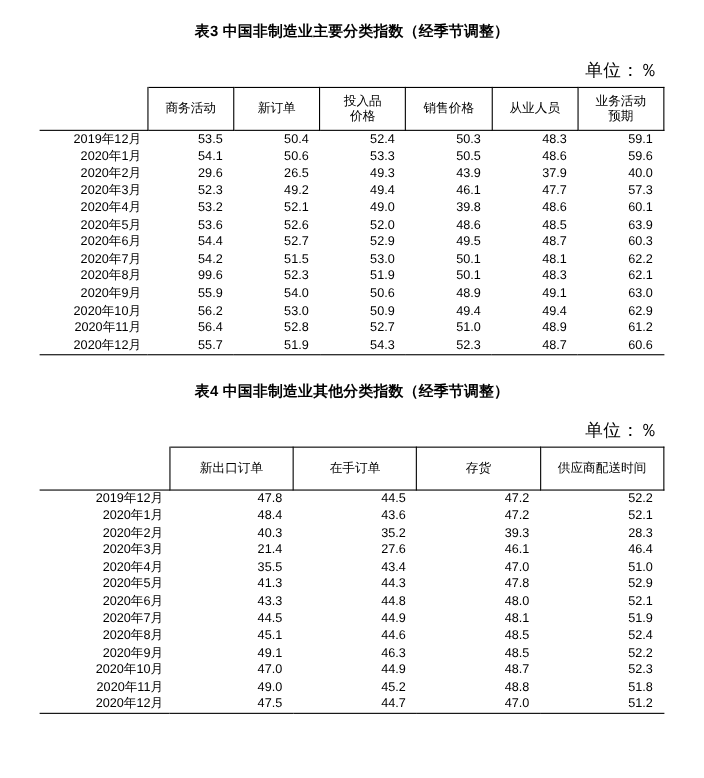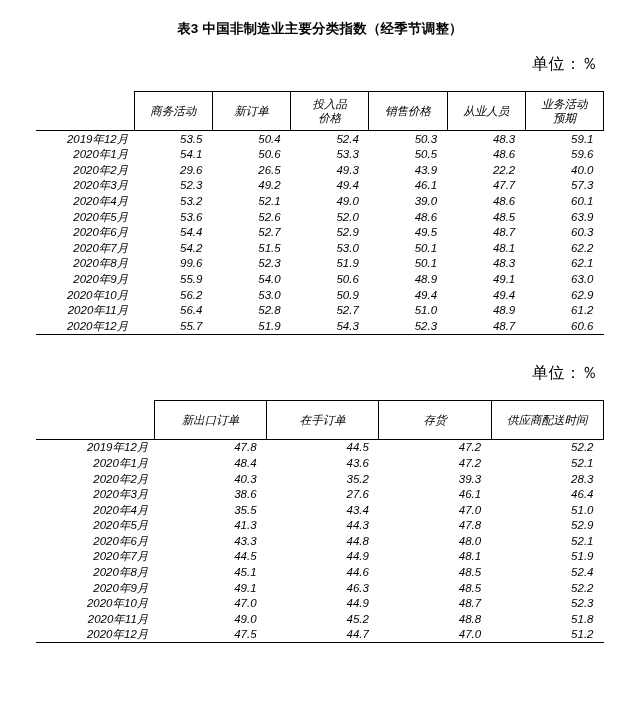--- a/index.html
+++ b/index.html
@@ -35,24 +35,23 @@
   .unit {
     text-align: right;
     font-size: 16px;
     padding-right: 42px;
     padding-top: 16px;
     padding-bottom: 4px;
     letter-spacing: 0.5px;
   }
   table.grid {
     border-collapse: collapse;
-    margin: 12px auto;
+    margin: 0 auto;
     font-size: 11px;
     table-layout: fixed;
-    font-style: italic;
   }
   table.grid.t3 { width: 568px; }
   table.grid.t4 { width: 568px; }
   table.grid th, table.grid td {
     border: 1px solid #000000;
     padding: 0;
     font-weight: normal;
     line-height: 1.25;
   }
   table.grid thead th {
@@ -162,38 +161,38 @@
           <td class="val">50.5</td>
           <td class="val">48.6</td>
           <td class="val">59.6</td>
         </tr>
         <tr>
           <td class="rowlabel">2020年2月</td>
           <td class="val">29.6</td>
           <td class="val">26.5</td>
           <td class="val">49.3</td>
           <td class="val">43.9</td>
-          <td class="val">22.2</td>
+          <td class="val">37.9</td>
           <td class="val">40.0</td>
         </tr>
         <tr>
           <td class="rowlabel">2020年3月</td>
           <td class="val">52.3</td>
           <td class="val">49.2</td>
           <td class="val">49.4</td>
           <td class="val">46.1</td>
           <td class="val">47.7</td>
           <td class="val">57.3</td>
         </tr>
         <tr>
           <td class="rowlabel">2020年4月</td>
           <td class="val">53.2</td>
           <td class="val">52.1</td>
           <td class="val">49.0</td>
-          <td class="val">39.0</td>
+          <td class="val">39.8</td>
           <td class="val">48.6</td>
           <td class="val">60.1</td>
         </tr>
         <tr>
           <td class="rowlabel">2020年5月</td>
           <td class="val">53.6</td>
           <td class="val">52.6</td>
           <td class="val">52.0</td>
           <td class="val">48.6</td>
           <td class="val">48.5</td>
@@ -260,20 +259,21 @@
           <td class="val">54.3</td>
           <td class="val">52.3</td>
           <td class="val">48.7</td>
           <td class="val">60.6</td>
         </tr>
       </tbody>
     </table>
   </div>
 
   <div class="section">
+    <div class="title title-4">表4  中国非制造业其他分类指数（经季节调整）</div>
     <div class="unit">单位：％</div>
     <table class="grid t4">
       <colgroup>
         <col class="c0">
           <col class="cv">
           <col class="cv">
           <col class="cv">
           <col class="cv">
       </colgroup>
       <thead>
@@ -302,21 +302,21 @@
         </tr>
         <tr>
           <td class="rowlabel">2020年2月</td>
           <td class="val">40.3</td>
           <td class="val">35.2</td>
           <td class="val">39.3</td>
           <td class="val">28.3</td>
         </tr>
         <tr>
           <td class="rowlabel">2020年3月</td>
-          <td class="val">38.6</td>
+          <td class="val">21.4</td>
           <td class="val">27.6</td>
           <td class="val">46.1</td>
           <td class="val">46.4</td>
         </tr>
         <tr>
           <td class="rowlabel">2020年4月</td>
           <td class="val">35.5</td>
           <td class="val">43.4</td>
           <td class="val">47.0</td>
           <td class="val">51.0</td>

